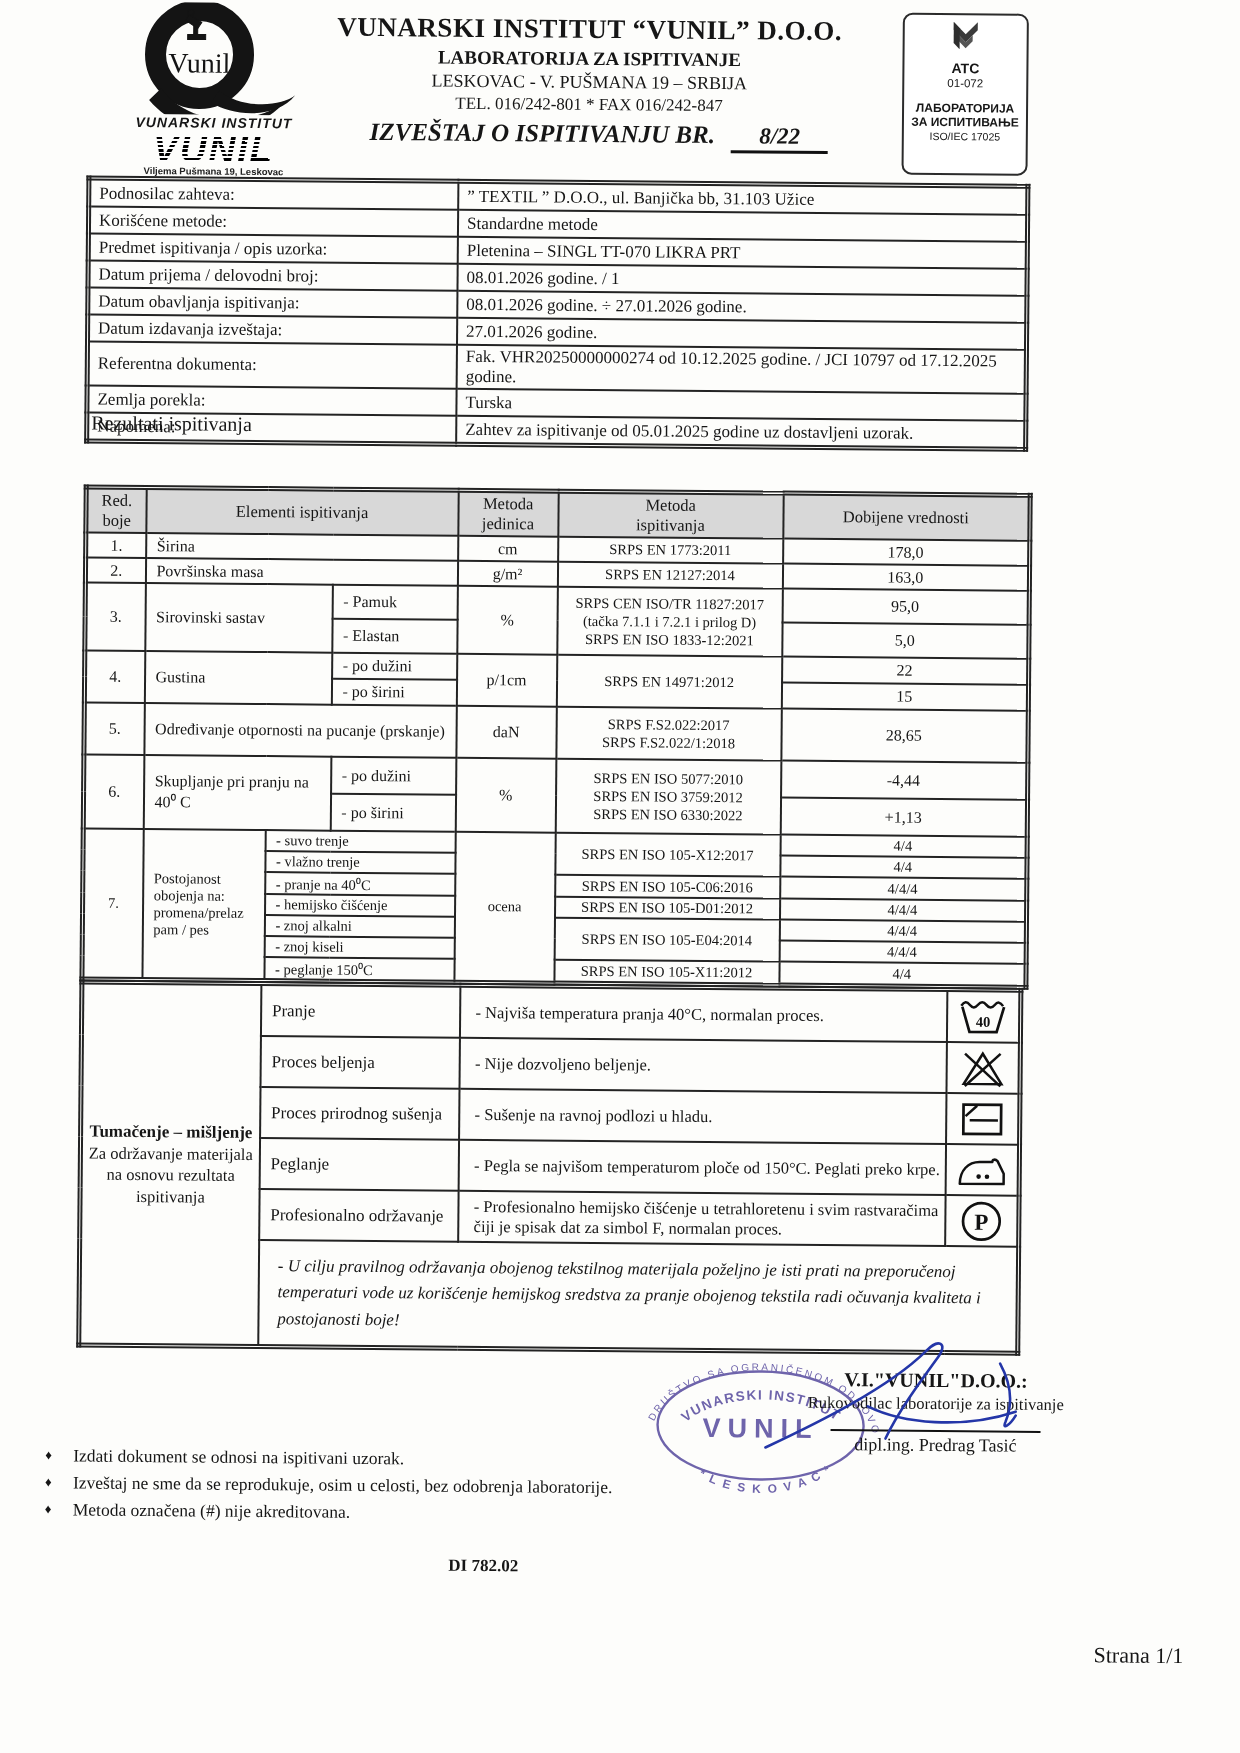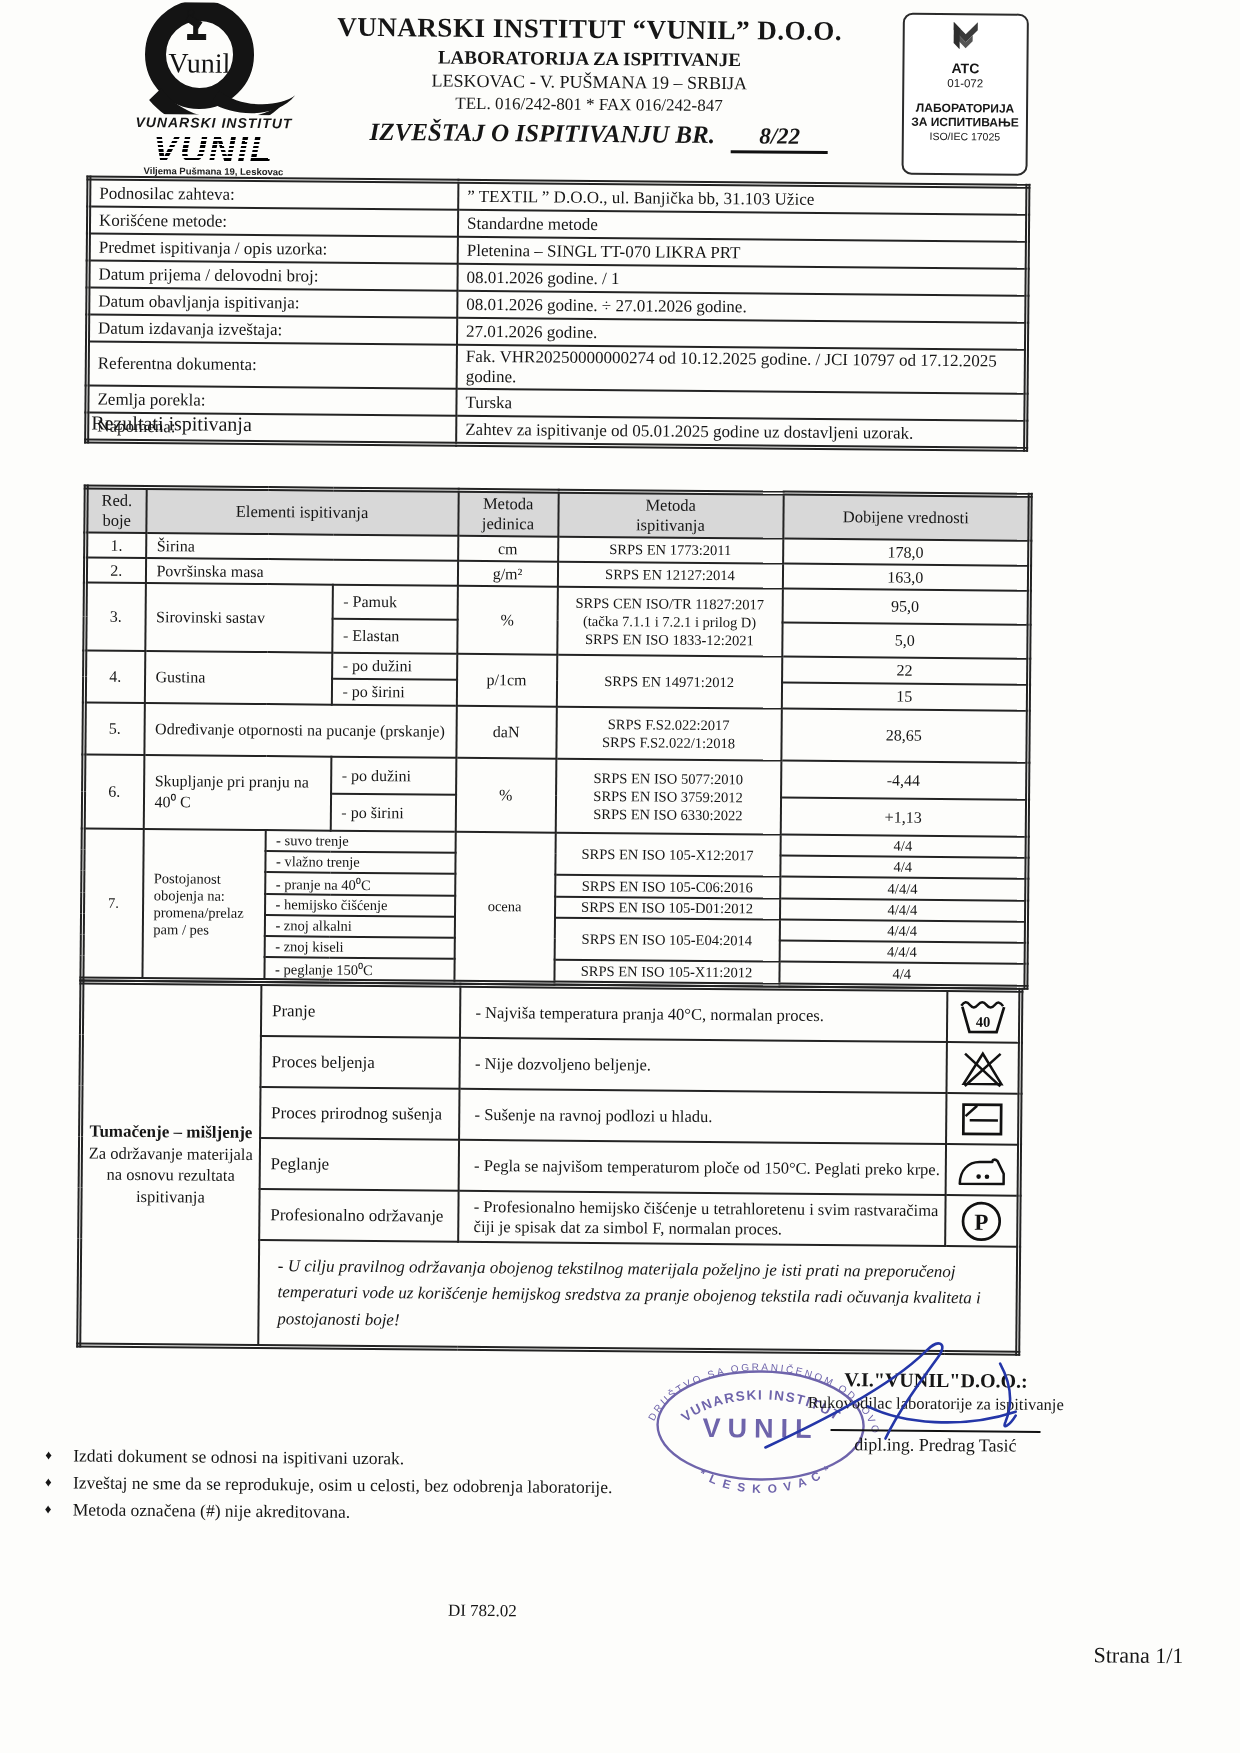--- a/index.html
+++ b/index.html
@@ -70,21 +70,21 @@
   .sig-role{font-size:16.5px;margin-top:2px;}
   .sig-line{width:210px;border-bottom:2.5px solid #111;margin:16px auto 0 auto;}
   .sig-name{font-size:18px;margin-top:3px;}
   .stamp-svg{position:absolute;left:0;top:0;}
   .sig-svg{position:absolute;left:120px;top:-18px;}
 
   
   .foot{position:absolute;left:58px;top:1448px;width:700px;font-size:17.5px;}
   .foot .row{display:flex;margin-bottom:6px;}
   .foot .diamond{width:28px;font-size:13px;padding-top:2px;}
-  .doc-code{position:absolute;left:462px;top:1600px;font-size:17px;font-weight:normal;}
+  .doc-code{position:absolute;left:462px;top:1555px;font-size:17px;font-weight:bold;}
   .page-no{position:absolute;left:1108px;top:1636px;font-size:22px;}
 </style>
 </head>
 <body>
 
 <div class="page">
 <div class="tilt">
 
   <div class="logo-wrap">
     <svg width="240" height="112" viewBox="0 0 240 112">

